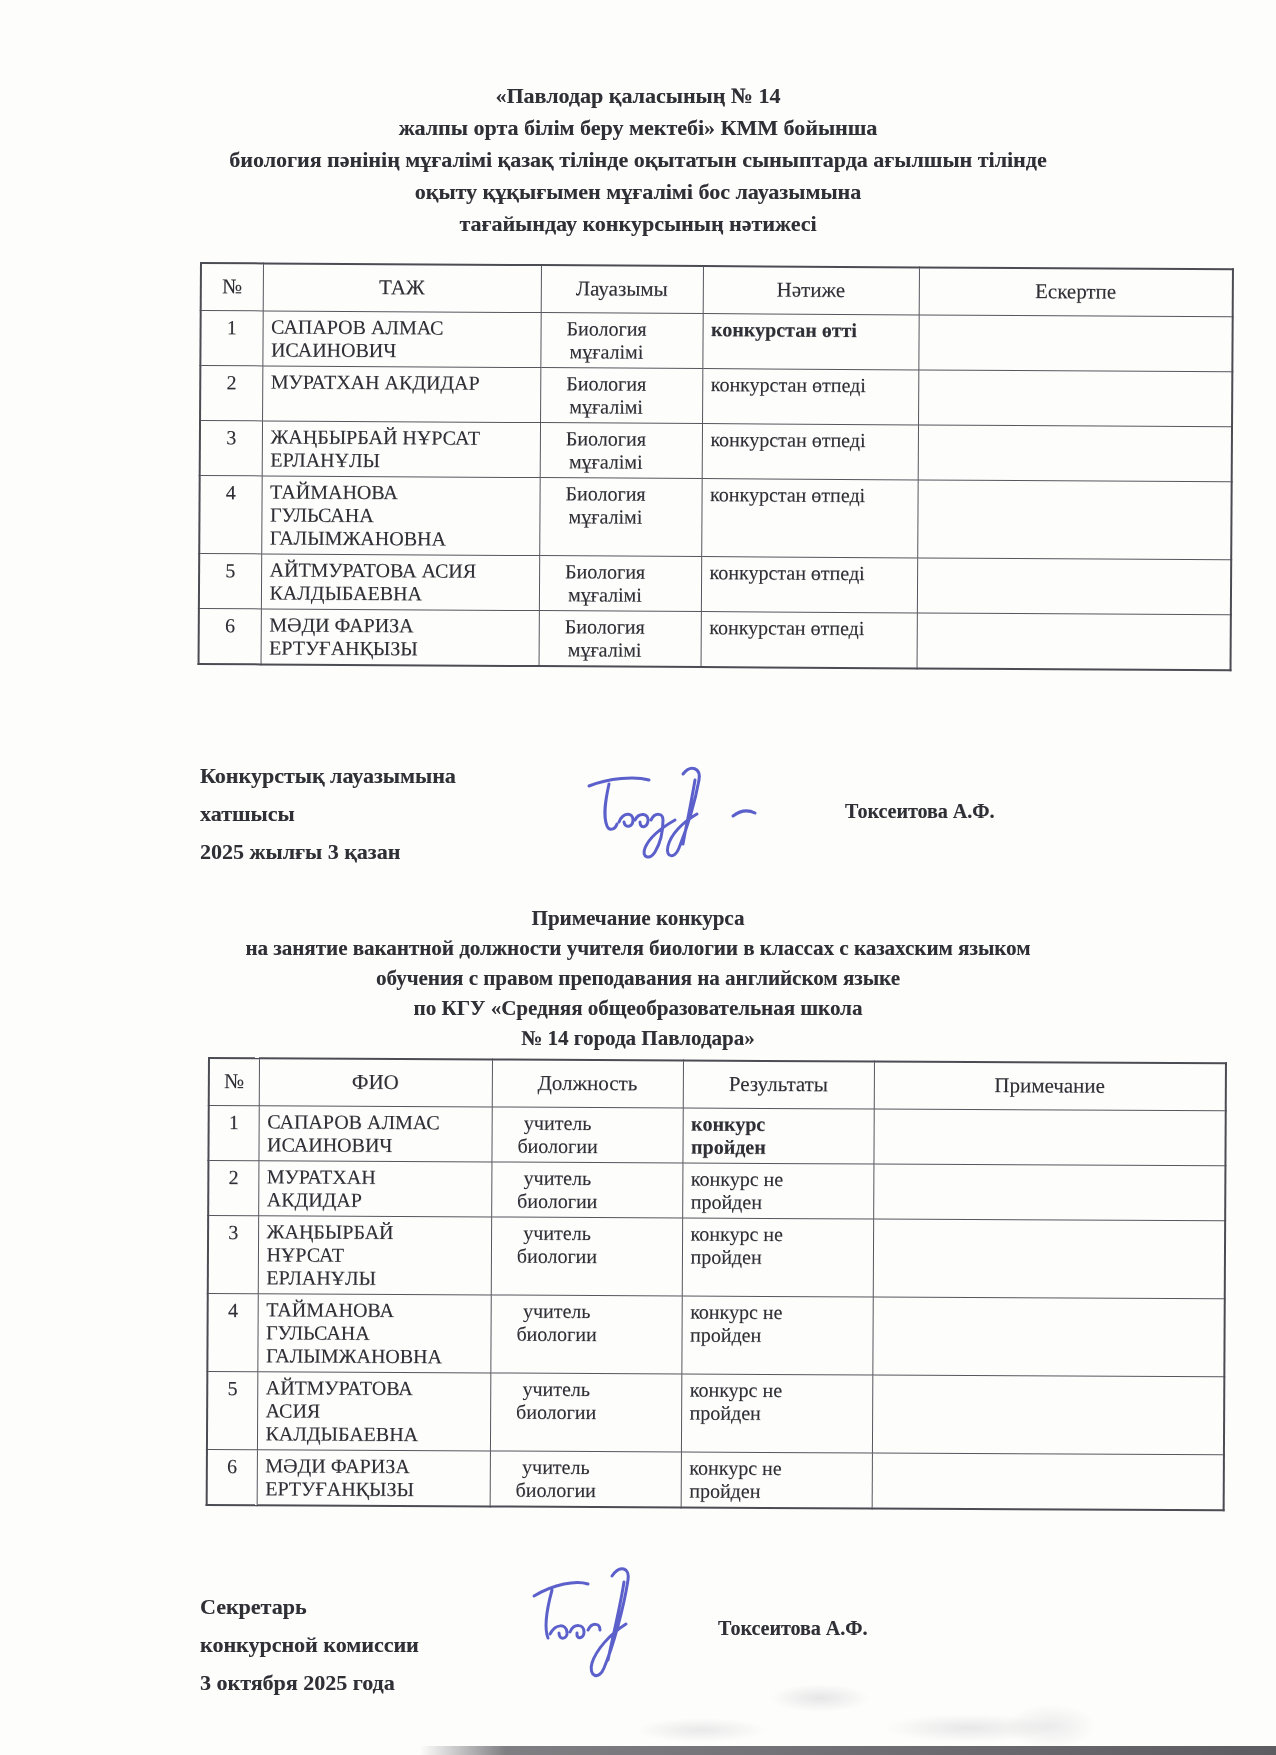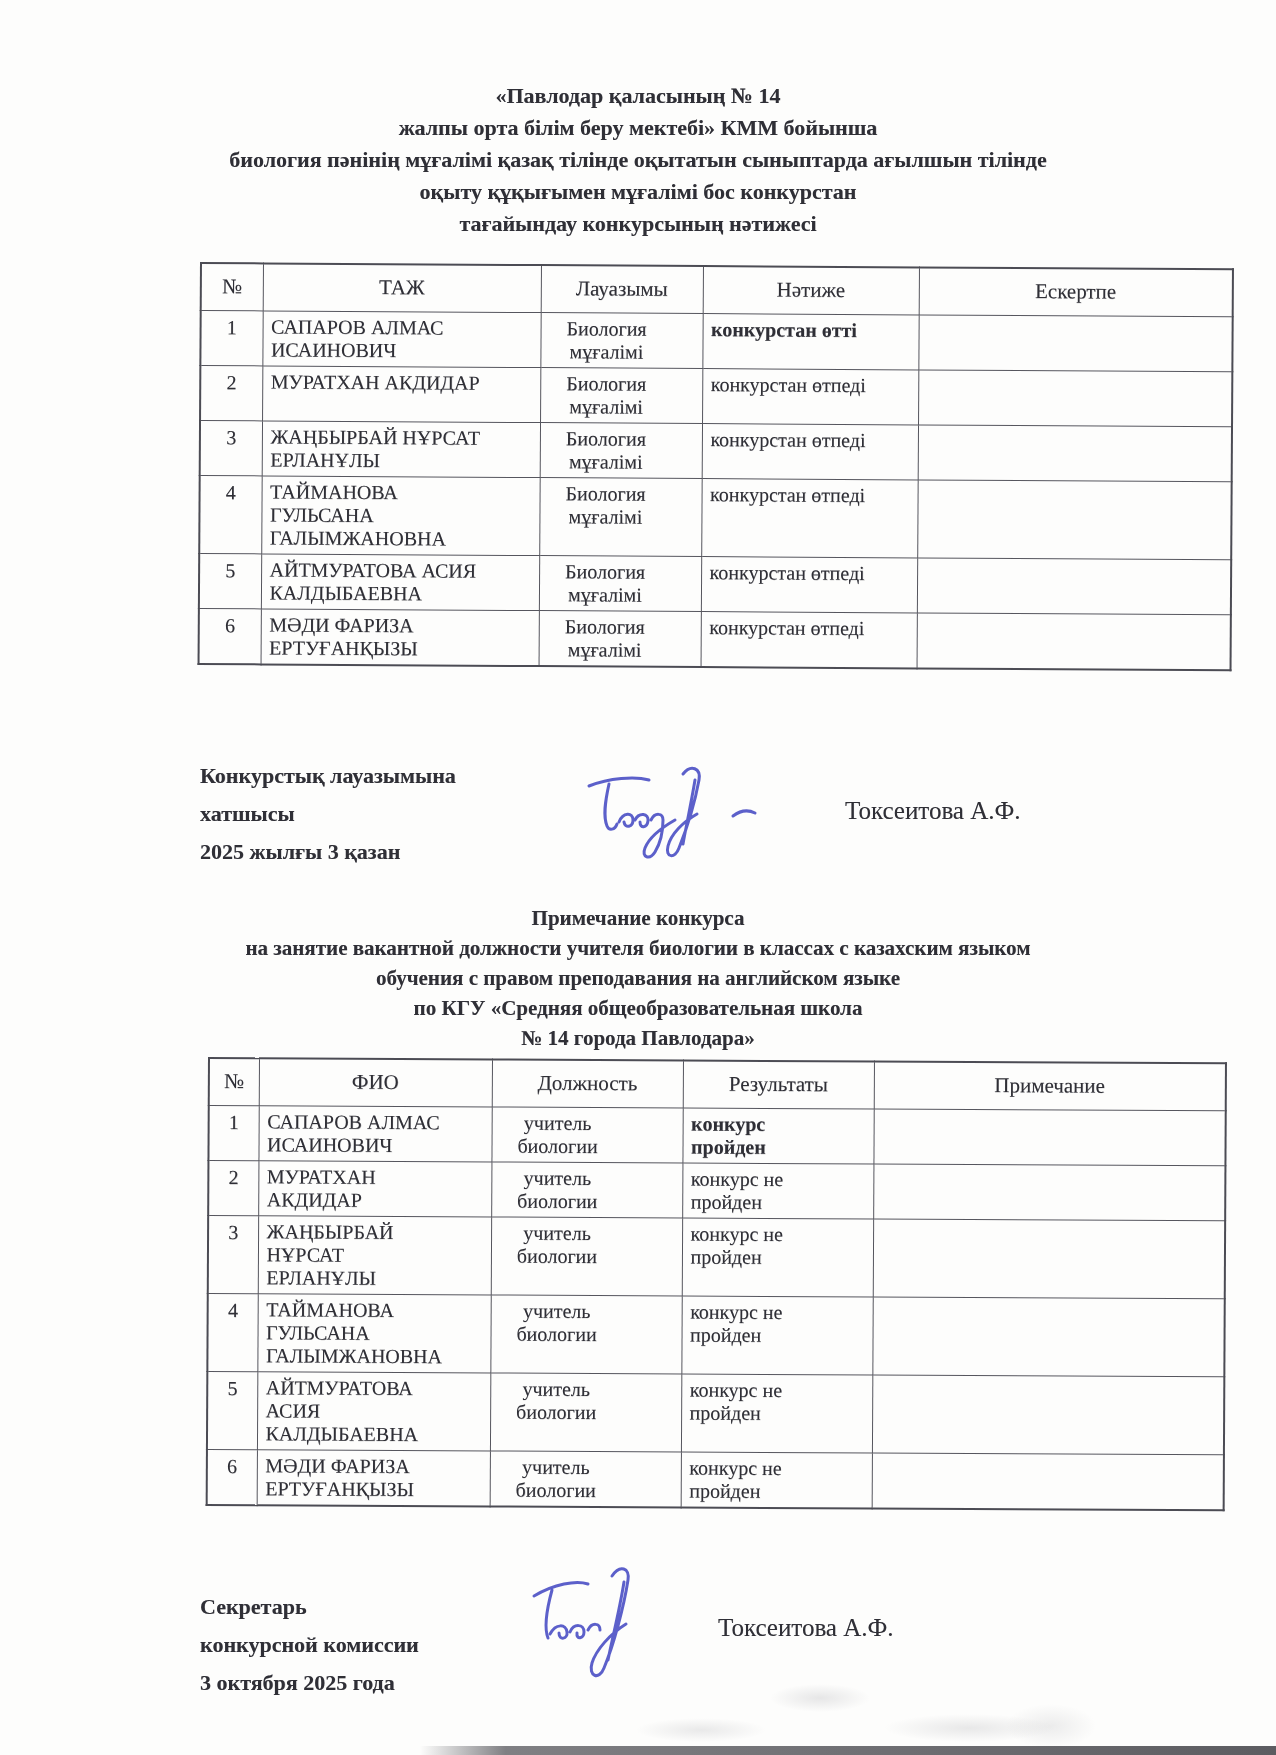--- a/index.html
+++ b/index.html
@@ -51,22 +51,22 @@
   .w115{width:115px;text-align:center;}
   .w125{width:125px;}
   .signer{
     font-weight:bold;
     font-size:22px;
     line-height:38px;
   }
   #signer-kk{left:200px;top:757px;width:420px;}
   #signer-ru{left:200px;top:1588px;width:420px;}
   .signer-name{
-    font-weight:normal;
-    font-size:25px;
+    font-weight:bold;
+    font-size:20px;
     line-height:26px;
   }
   #name-kk{left:845px;top:798px;}
   #name-ru{left:718px;top:1615px;}
   svg.sig{overflow:visible;}
   #sig-kk{left:583px;top:760px;}
   #sig-ru{left:526px;top:1560px;}
   .sig-path{fill:none;stroke-width:3;stroke-linecap:round;stroke-linejoin:round;opacity:0.9;}
   
   .smudge{border-radius:50%;}
@@ -81,21 +81,21 @@
 </style>
 </head>
 <body>
 
 <div id="page" style="color: rgb(47, 47, 54); background: rgb(253, 253, 252);">
 
   <div class="abs doc-title" id="kk-title">
     <div>«Павлодар қаласының № 14</div>
     <div>жалпы орта білім беру мектебі» КММ бойынша</div>
     <div>биология пәнінің мұғалімі қазақ тілінде оқытатын сыныптарда ағылшын тілінде</div>
-    <div>оқыту құқығымен мұғалімі бос конкурстан</div>
+    <div>оқыту құқығымен мұғалімі бос лауазымына</div>
     <div>тағайындау конкурсының нәтижесі</div>
   </div>
 
   <table class="abs tbl" id="table-kk">
     <colgroup>
       <col style="width:62px">
         <col style="width:278px">
         <col style="width:162px">
         <col style="width:216px">
         <col style="width:314px">

